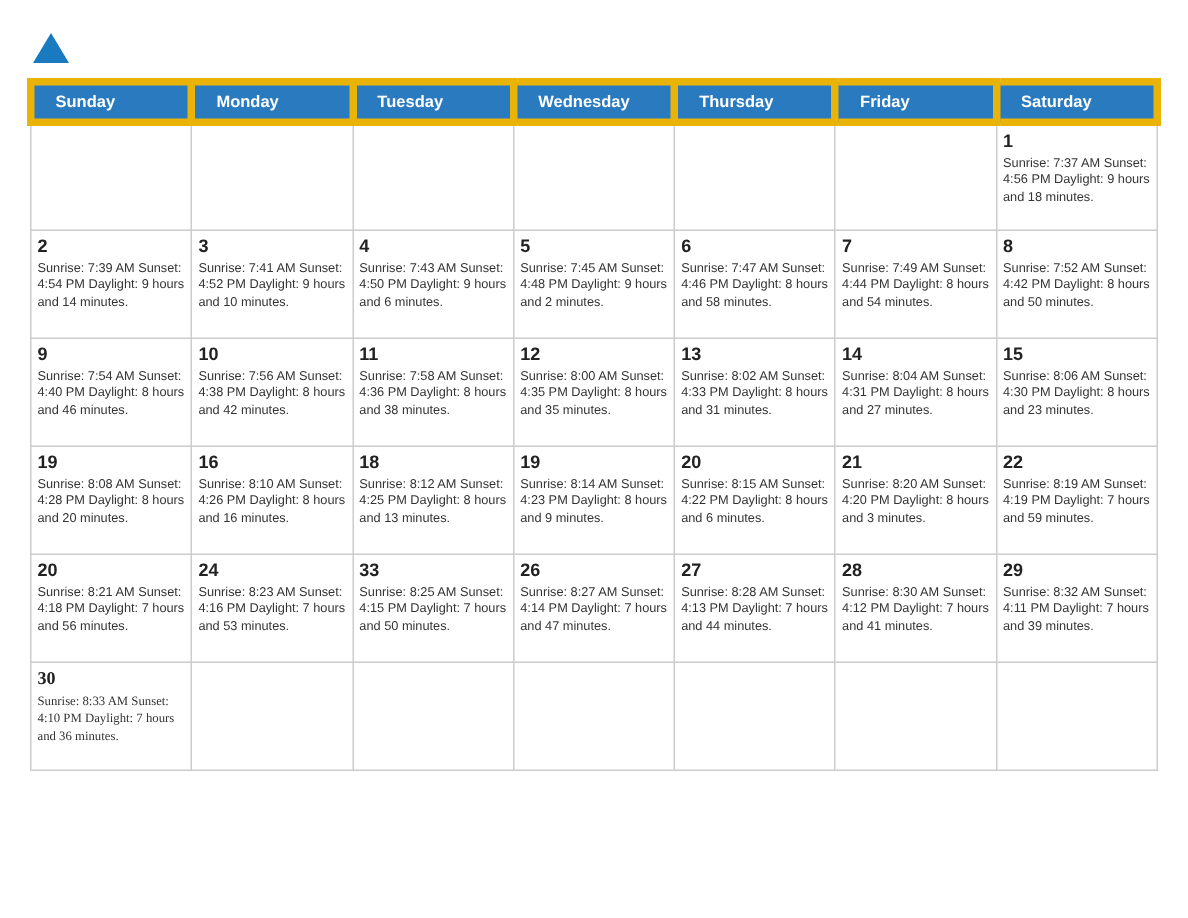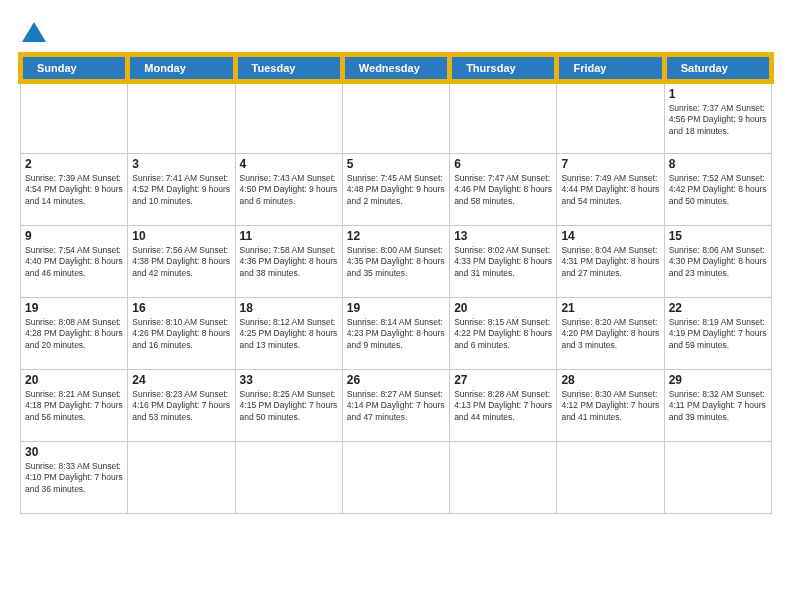--- a/index.html
+++ b/index.html
@@ -72,20 +72,21 @@
     .day-info {
       font-size: 8.5px;
       color: #333;
       line-height: 1.35;
     }
     .empty-cell {
       background: #f5f5f5;
     }
     .last-row td {
       height: 60px;
+      font-family: Liberation Serif, serif;
     }
   </style>
 </head>
 <body>
 
 <div class="page">
   <div class="header">
     <div class="logo">
       <div style="display:flex;flex-direction:column;align-items:center;">
         <div style="display:flex;align-items:center;gap:2px;">

